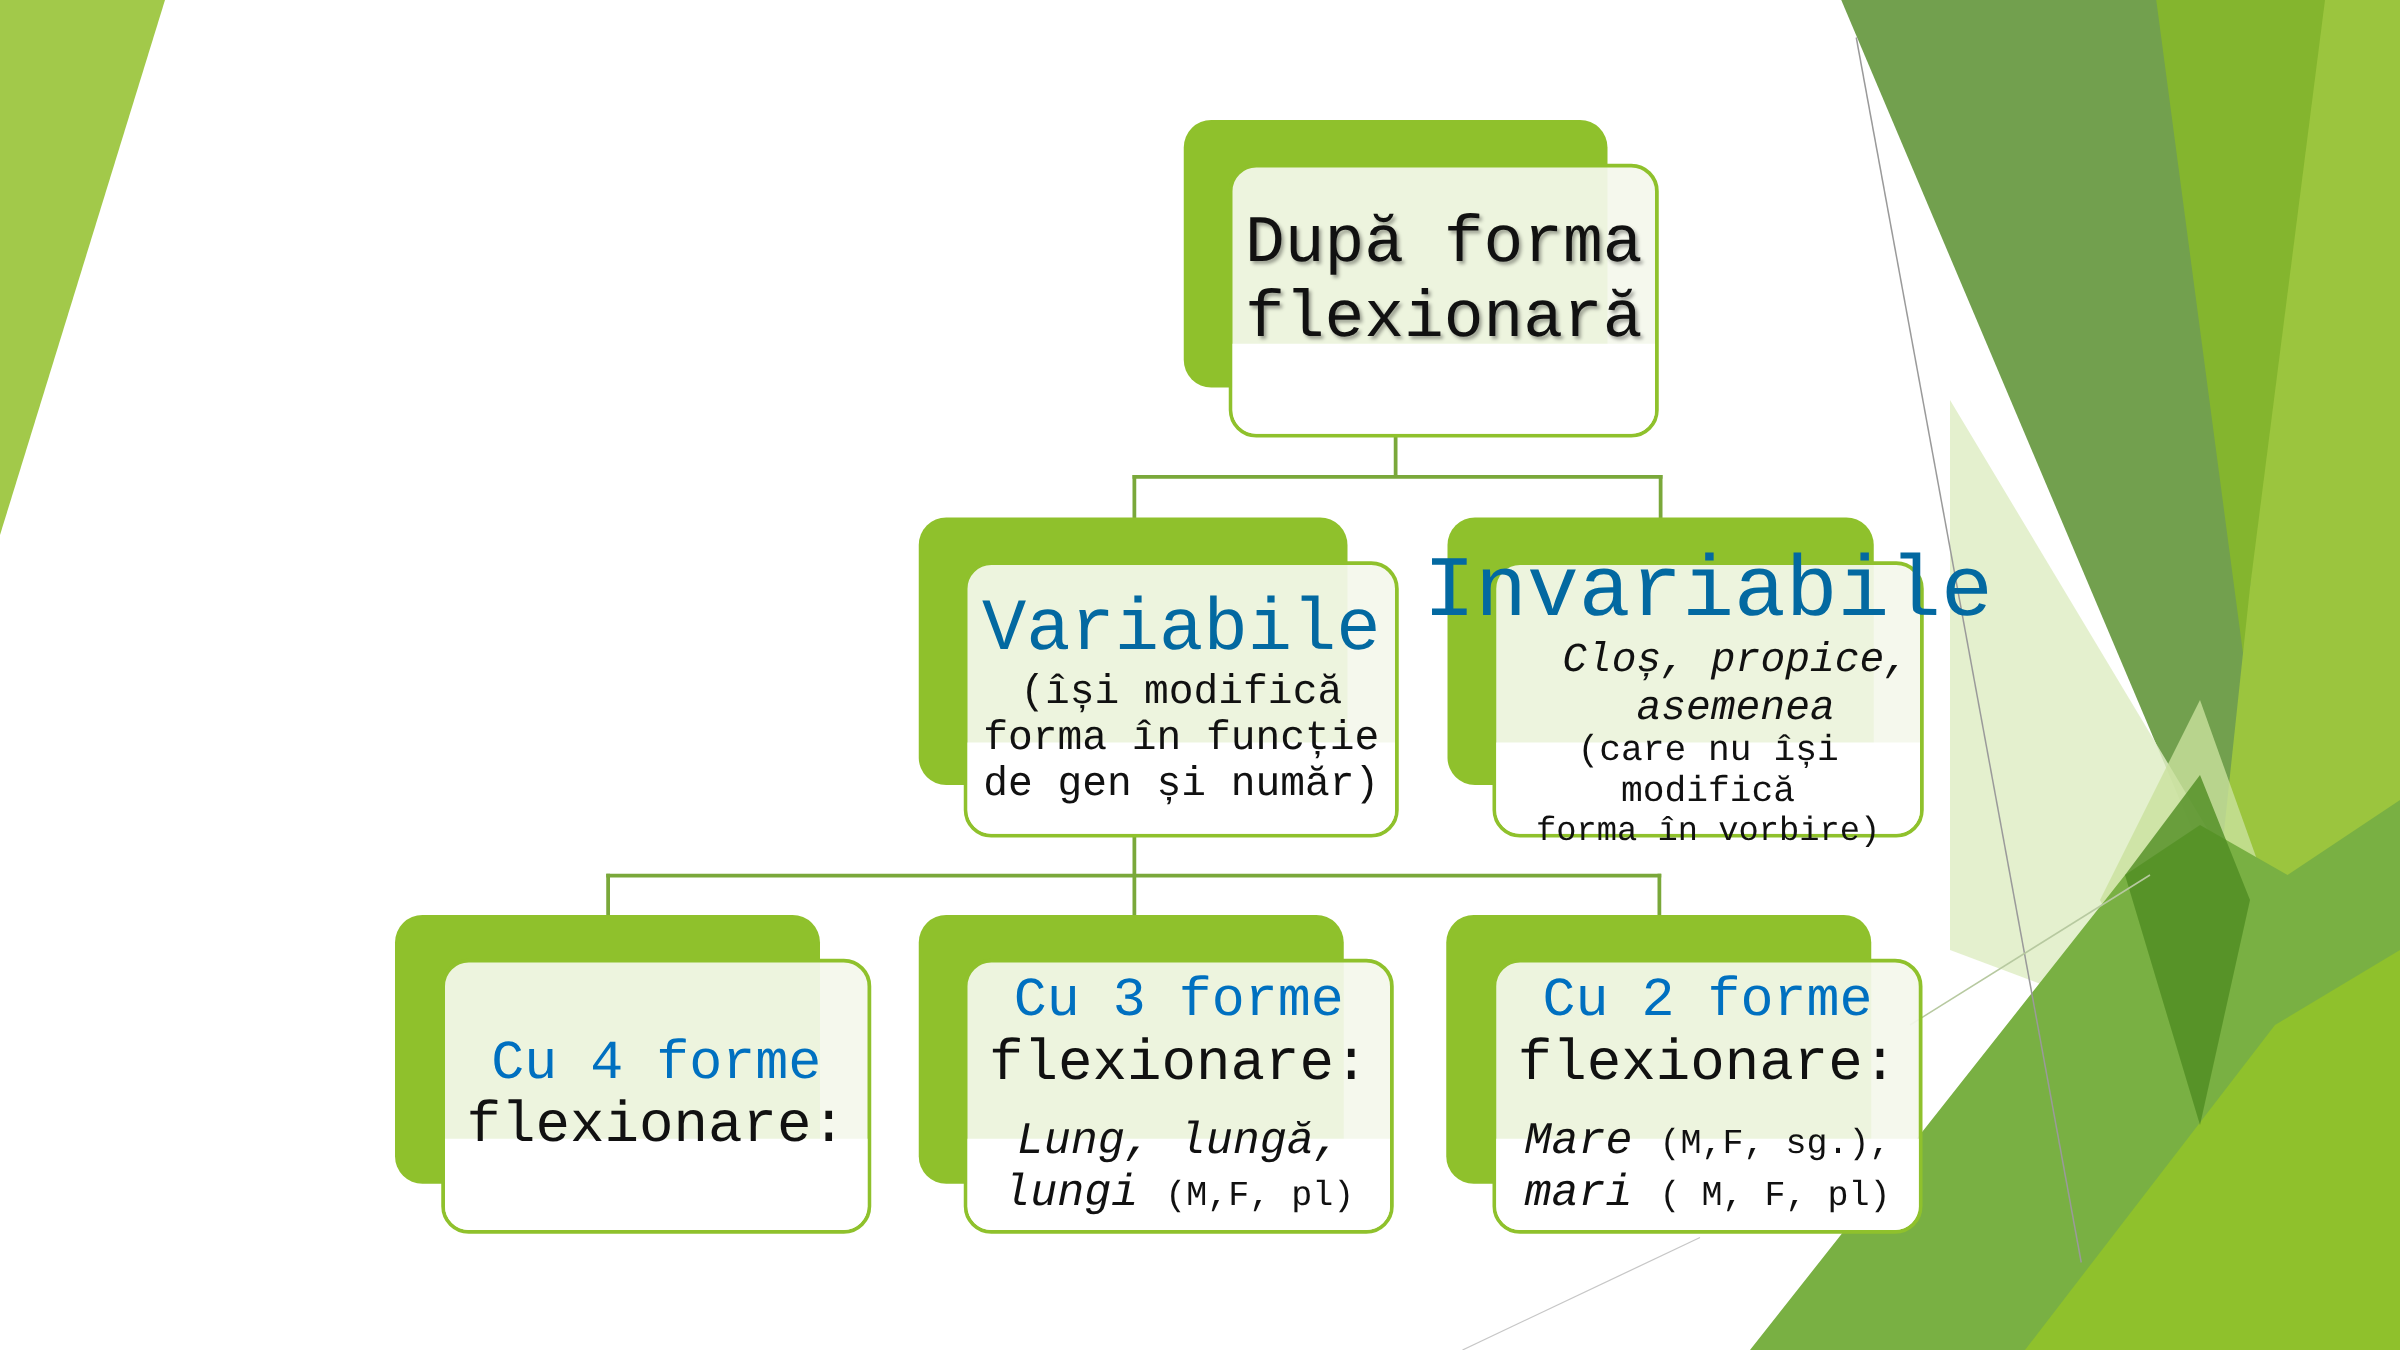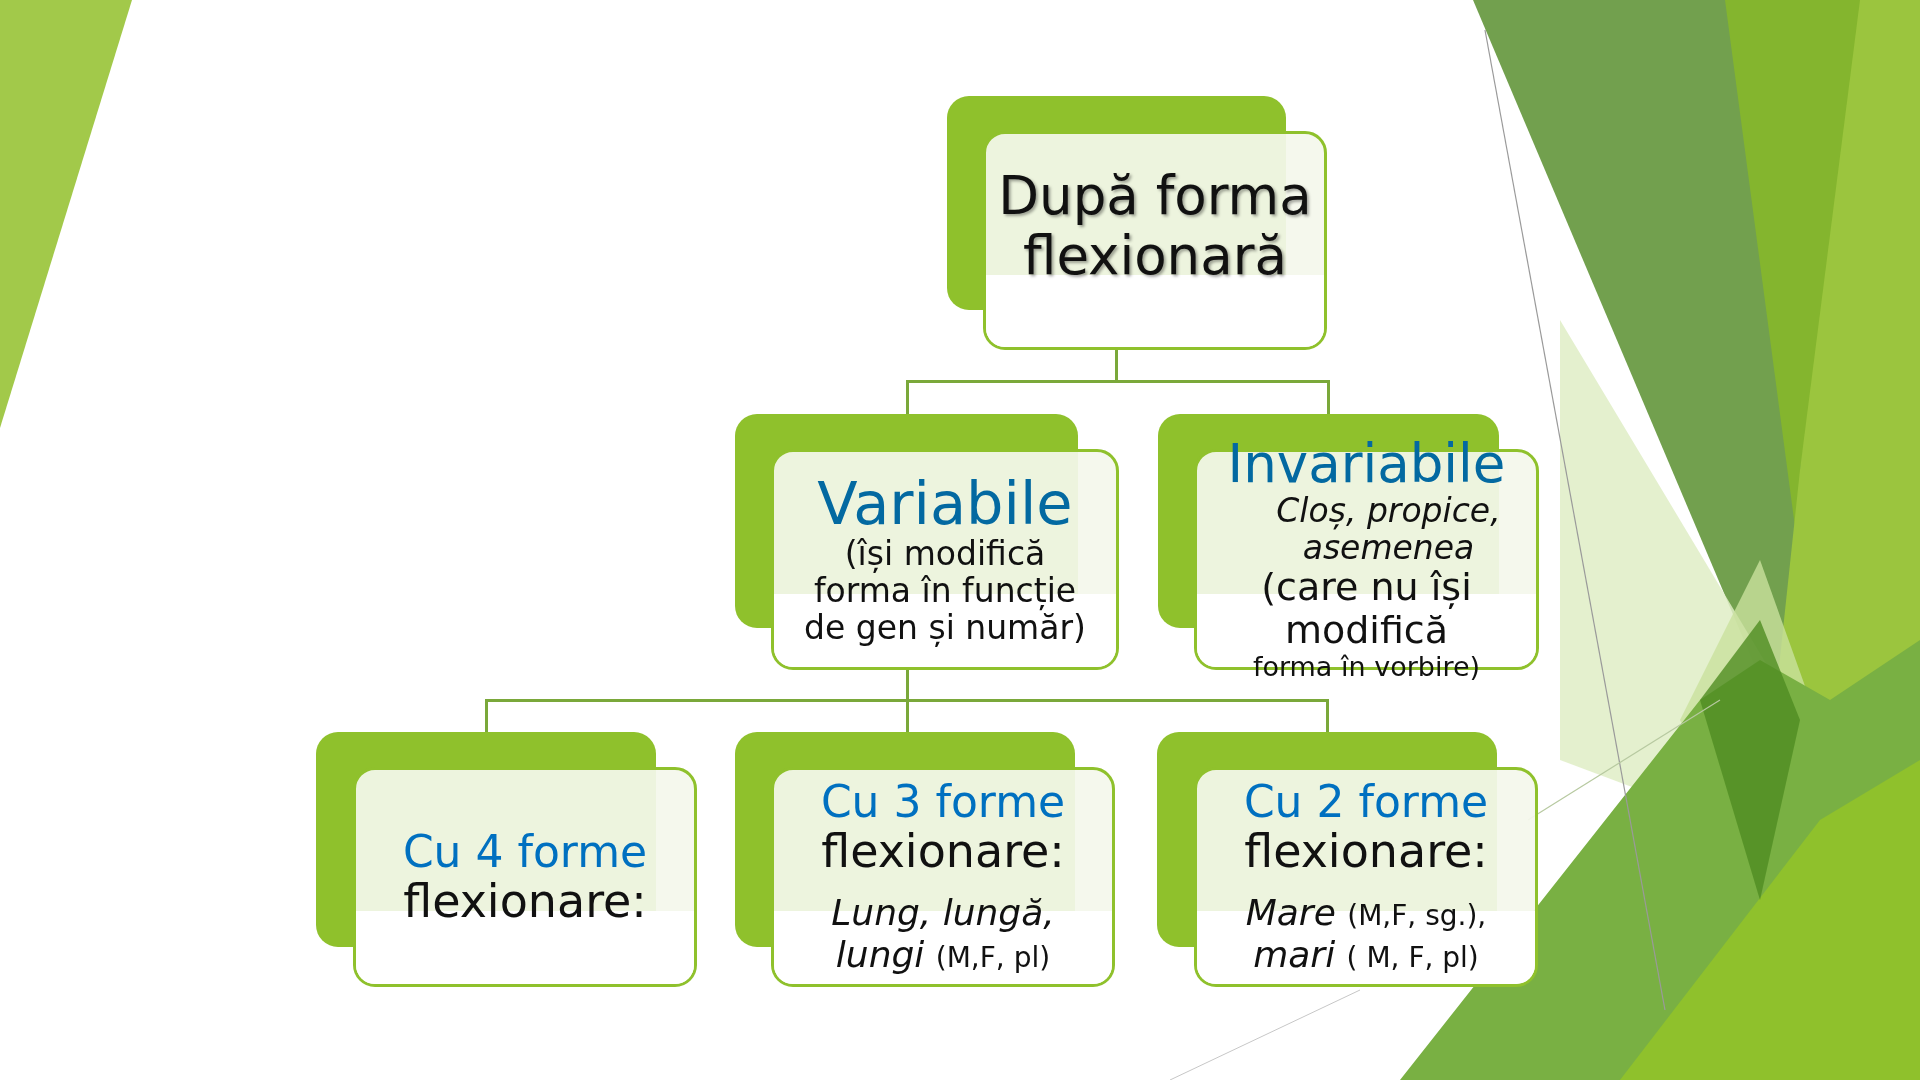--- a/index.html
+++ b/index.html
@@ -3,21 +3,21 @@
 <meta charset="utf-8">
 <style>
   html, body { margin:0; padding:0; }
   body { width:1920px; height:1080px; position:relative; overflow:hidden; background:#ffffff;
          font-family:"DejaVu Sans", sans-serif; }
   #bg { position:absolute; left:0; top:0; width:1920px; height:1080px; }
   .node { position:absolute; }
   .node .back { position:absolute; background:#8fc12c; border-radius:22px; }
   .node .front { position:absolute; background:rgba(244,248,236,0.93); border:3px solid #8fc12c;
                  border-radius:22px; box-sizing:border-box; display:flex; flex-direction:column;
-                 align-items:center; justify-content:center; text-align:center; }
+                 align-items:center; justify-content:center; text-align:center;font-family:Liberation Mono, monospace; }
   .front::after { content:""; position:absolute; left:0; right:0; bottom:0; height:34%;
                   background:#ffffff; border-radius:0 0 19px 19px; z-index:0; }
   .front > * { position:relative; z-index:1; }
   .title-main { font-size:53px; line-height:1.12; color:#111; text-shadow:2px 2px 3px rgba(0,0,0,0.35); }
   .cat-title { font-size:59px; line-height:1.05; color:#0369a1; }
   .cat-desc { font-size:33px; line-height:1.13; color:#111; }
   .cat-ex { font-size:33px; line-height:1.13; color:#111; font-style:italic;margin-left:44px; }
   .sub-title { font-size:44px; line-height:1.12; color:#0070c0; }
   .sub-label { font-size:46px; line-height:1.12; color:#111; }
   .sub-ex { font-size:36px; line-height:1.18; color:#111; margin-top:14px; }
@@ -67,24 +67,24 @@
     <div class="cat-title">Variabile</div>
     <div class="cat-desc">(își modifică</div>
     <div class="cat-desc">forma în funcție</div>
     <div class="cat-desc">de gen și număr)</div>
   </div>
 </div>
 
 <div class="node" style="left:1158px;top:414px;width:381px;height:256px;">
   <div class="back" style="left:0;top:0;width:341px;height:214px;"></div>
   <div class="front" style="left:36px;top:35px;width:345px;height:221px;">
-    <div class="cat-title" style="font-size:53px;">Invariabile</div>
+    <div class="cat-title" style="font-size:69px;">Invariabile</div>
     <div class="cat-ex">Cloș, propice,</div>
     <div class="cat-ex">asemenea</div>
-    <div class="cat-desc" style="font-size:38px;">(care nu își modifică</div>
+    <div class="cat-desc" style="font-size:29px;">(care nu își modifică</div>
     <div class="cat-desc" style="font-size:27px;">forma în vorbire)</div>
   </div>
 </div>
 
 <div class="node" style="left:316px;top:732px;width:381px;height:255px;">
   <div class="back" style="left:0;top:0;width:340px;height:215px;"></div>
   <div class="front" style="left:37px;top:35px;width:344px;height:220px;">
     <div class="sub-title">Cu 4 forme</div>
     <div class="sub-label">flexionare:</div>
   </div>

